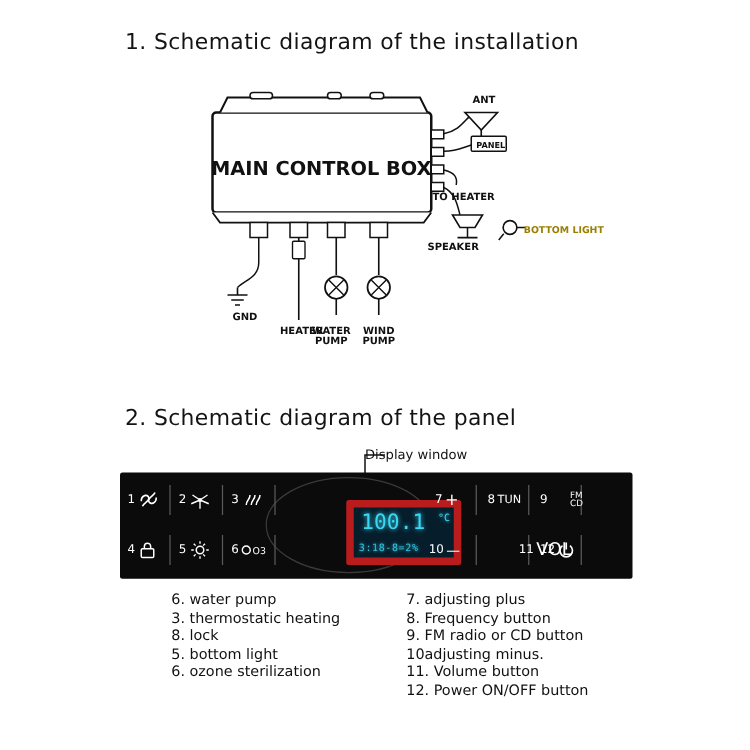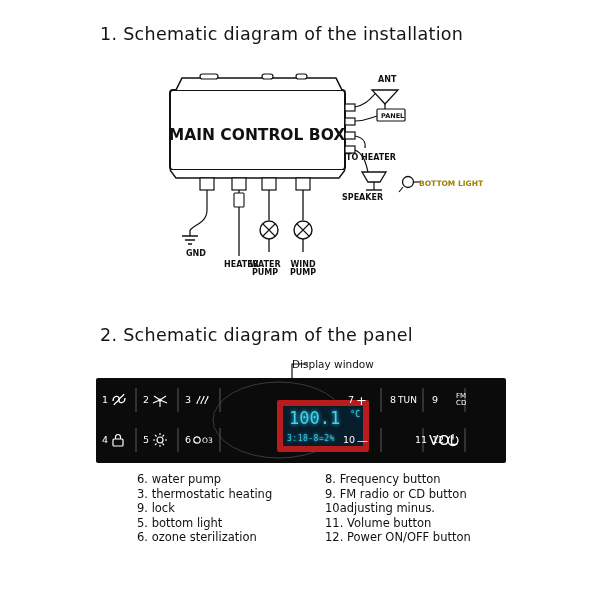--- a/index.html
+++ b/index.html
@@ -341,25 +341,26 @@
         <path d="M4 3.5 A5 5 0 1 0 10 3.5" fill="none" stroke="#fff" stroke-width="1.3"></path>
         <path d="M7 1 V6.5" stroke="#fff" stroke-width="1.3"></path>
       </svg>
     </div>
   </div>
 
   <div id="legend">
     <div class="legend-col" id="legend-left">
       <div class="legend-item">6. water pump</div>
       <div class="legend-item">3. thermostatic heating</div>
-      <div class="legend-item">9. lock</div>
+      <div class="legend-item">8. lock</div>
       <div class="legend-item">5. bottom  light</div>
       <div class="legend-item">6. ozone sterilization</div>
     </div>
     <div class="legend-col" id="legend-right">
+      <div class="legend-item">7. adjusting plus</div>
       <div class="legend-item">8. Frequency button</div>
       <div class="legend-item">9. FM radio or CD button</div>
       <div class="legend-item">10adjusting minus.</div>
       <div class="legend-item">11. Volume button</div>
       <div class="legend-item">12. Power ON/OFF button</div>
     </div>
   </div>
 
 </div>
 

